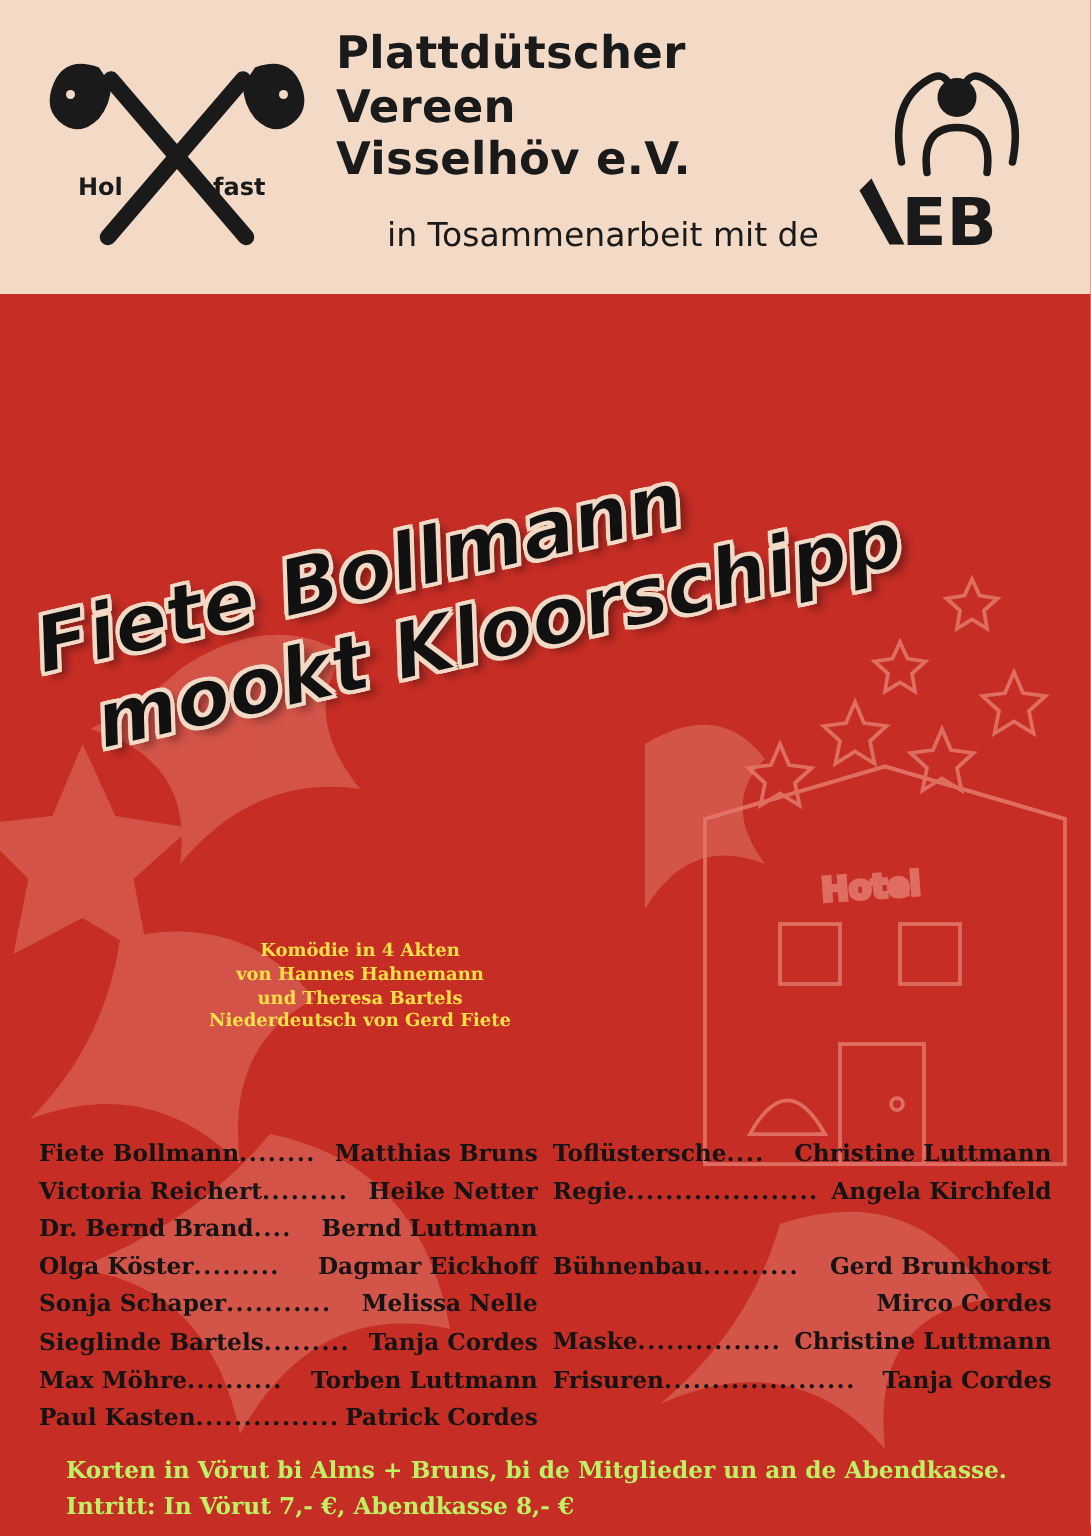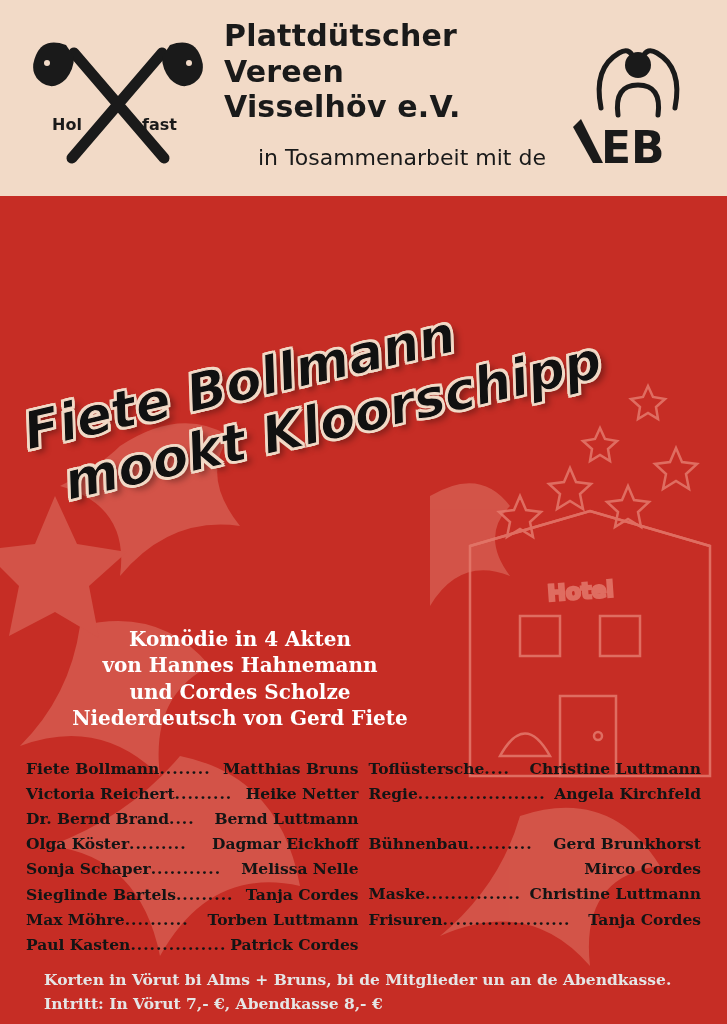--- a/index.html
+++ b/index.html
@@ -97,22 +97,22 @@
     position: absolute;
     top: 430px;
     left: 0;
     width: 480px;
     text-align: center;
     z-index: 6;
   }
   .subtitle div {
     font-family: "DejaVu Serif", serif;
     font-weight: bold;
-    font-size: 20px;
-    color: #ffffff;
+    font-size: 12px;
+    color: #fde047;
     line-height: 1.32;
     text-align: center;
   }
 
   .cast {
     position: absolute;
     top: 560px;
     left: 0;
     width: 727px;
     z-index: 6;
@@ -144,21 +144,21 @@
     position: absolute;
     top: 772px;
     left: 44px;
     width: 660px;
     z-index: 6;
   }
   .ticket-info div {
     font-family: "DejaVu Serif", serif;
     font-weight: bold;
     font-size: 15.5px;
-    color: #e5e5e5;
+    color: #bef264;
     line-height: 1.55;
   }
 </style>
 </head>
 <body>
 
 <div class="header">
 
   <div class="logo-left">
     <svg width="200" height="150" viewBox="0 0 200 150" aria-hidden="true">
@@ -239,21 +239,21 @@
   </svg>
 
   <div class="title-block">
     <div class="title-line">Fiete Bollmann</div>
     <div class="title-line second">mookt Kloorschipp</div>
   </div>
 
   <div class="subtitle">
     <div>Komödie in 4 Akten</div>
     <div>von Hannes Hahnemann</div>
-    <div>und Cordes Scholze</div>
+    <div>und Theresa Bartels</div>
     <div>Niederdeutsch von Gerd Fiete</div>
   </div>
 
   <div class="cast">
     <div class="cast-col">
       <div class="cast-row">
         <span class="cast-role">Fiete Bollmann</span>
         <span class="cast-dots">........</span>
         <span class="cast-actor">Matthias Bruns</span>
       </div>

